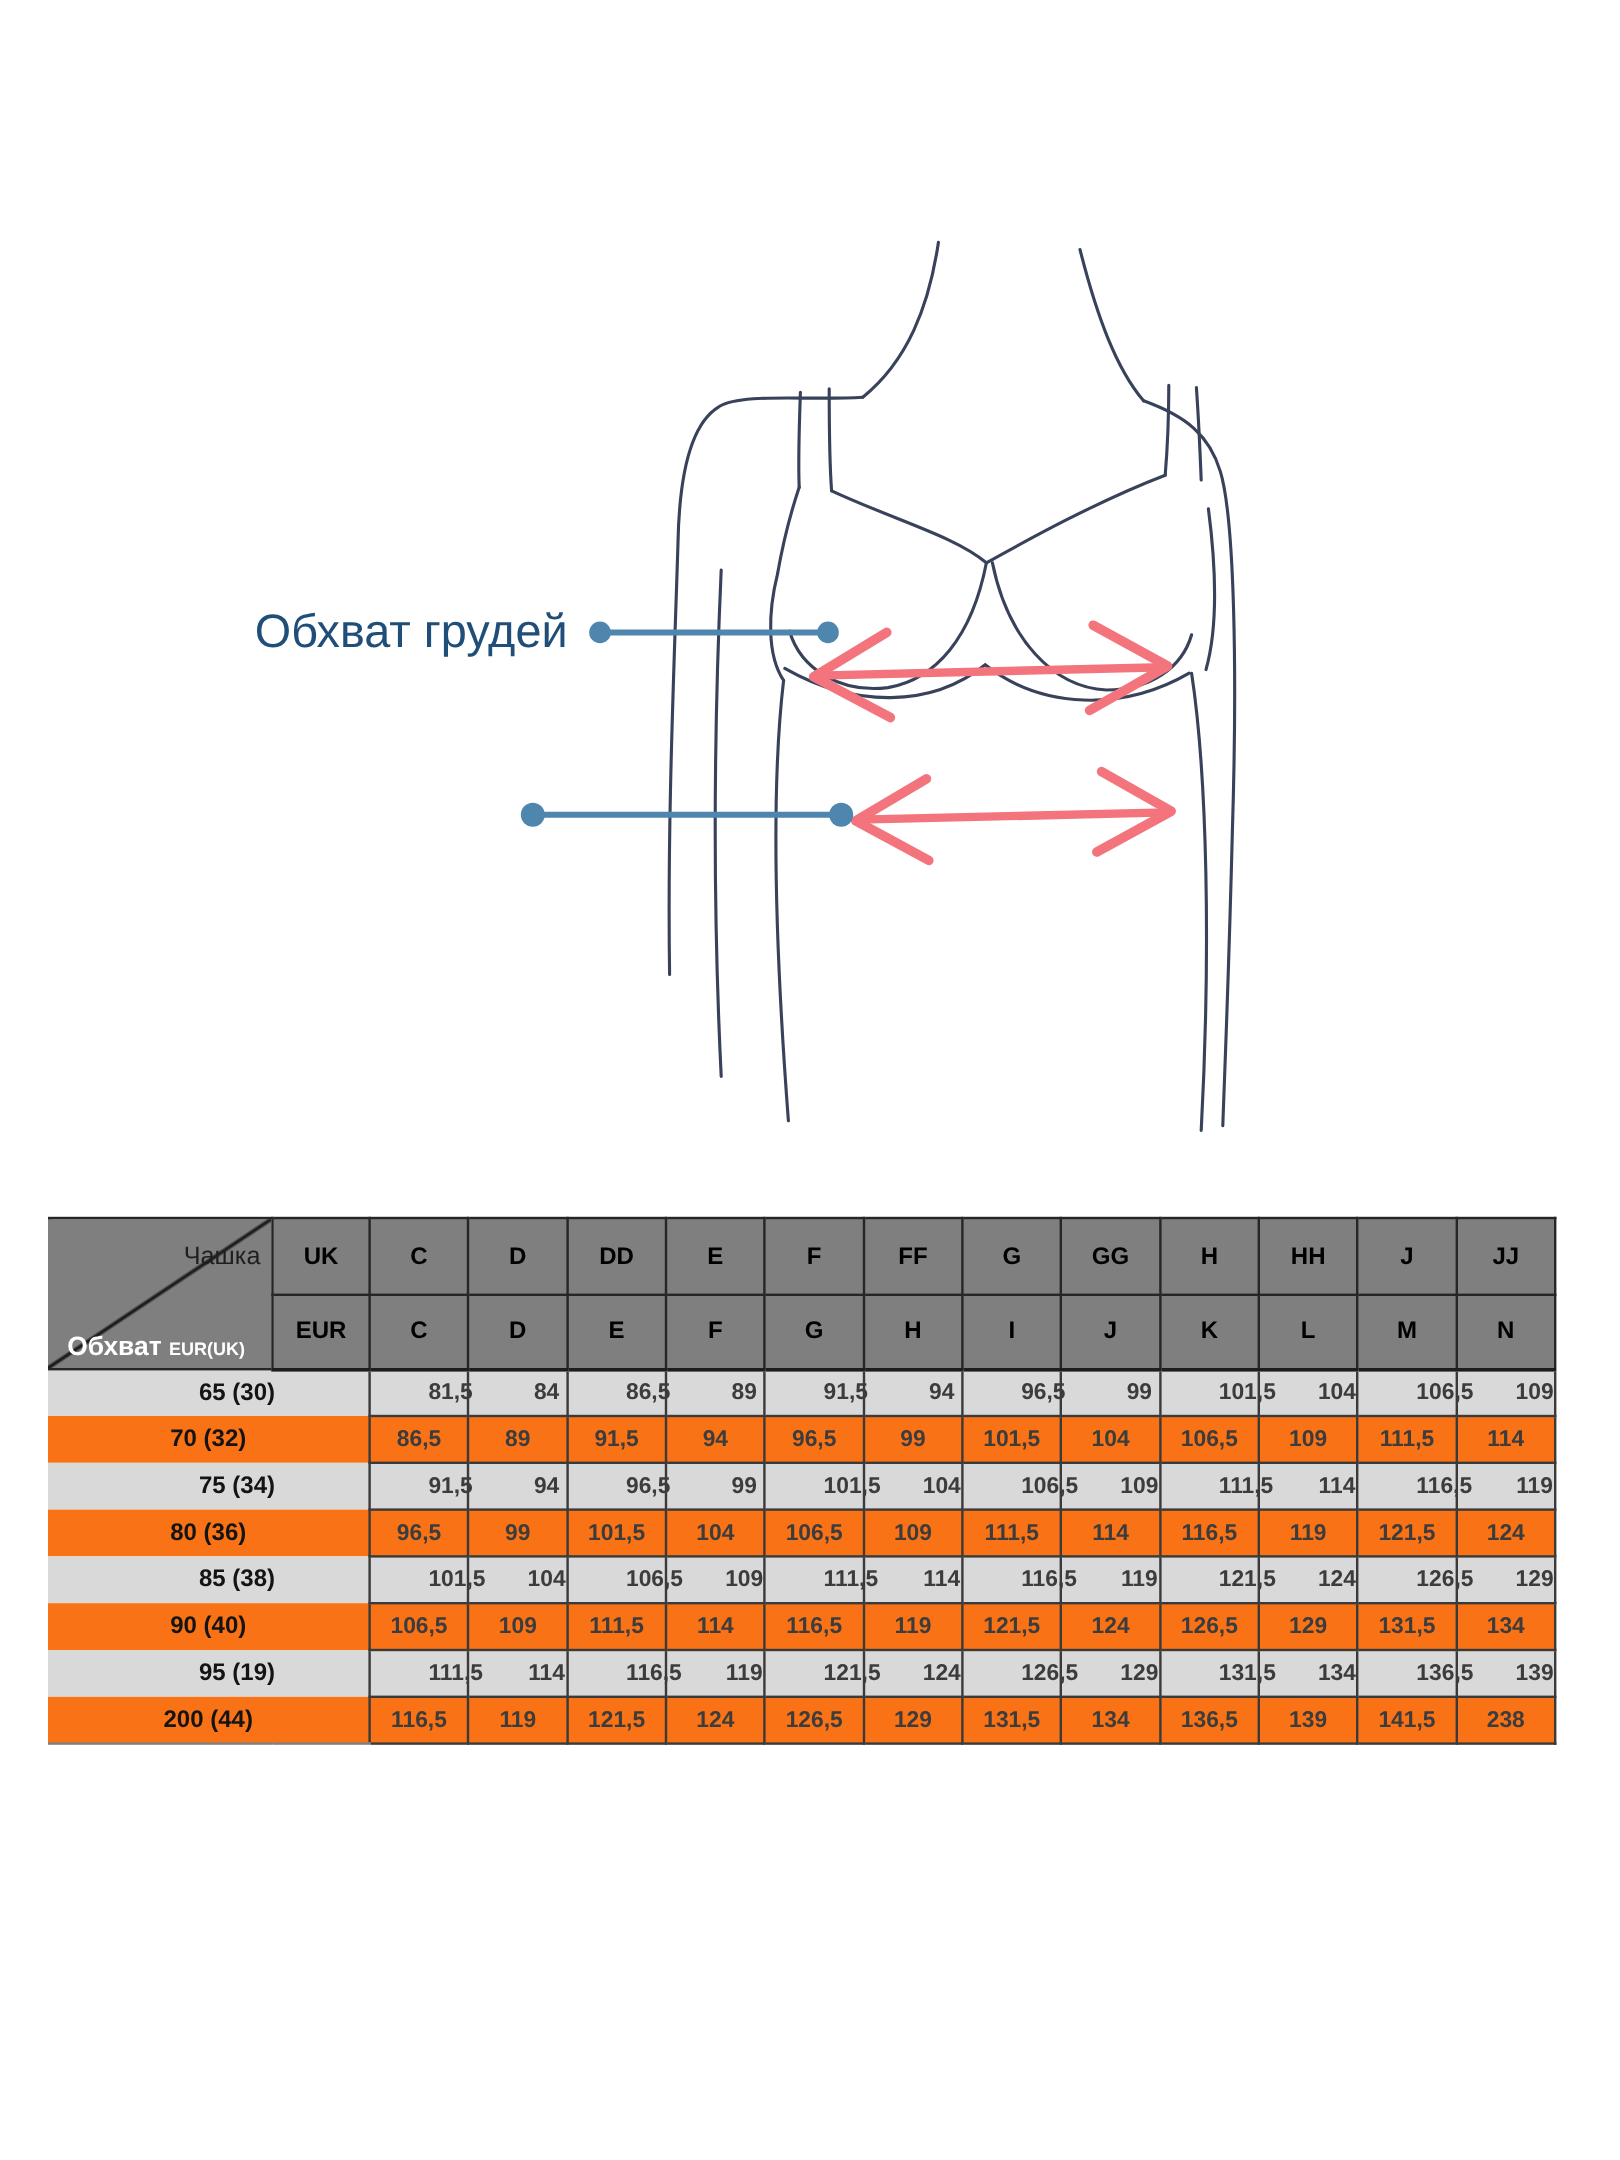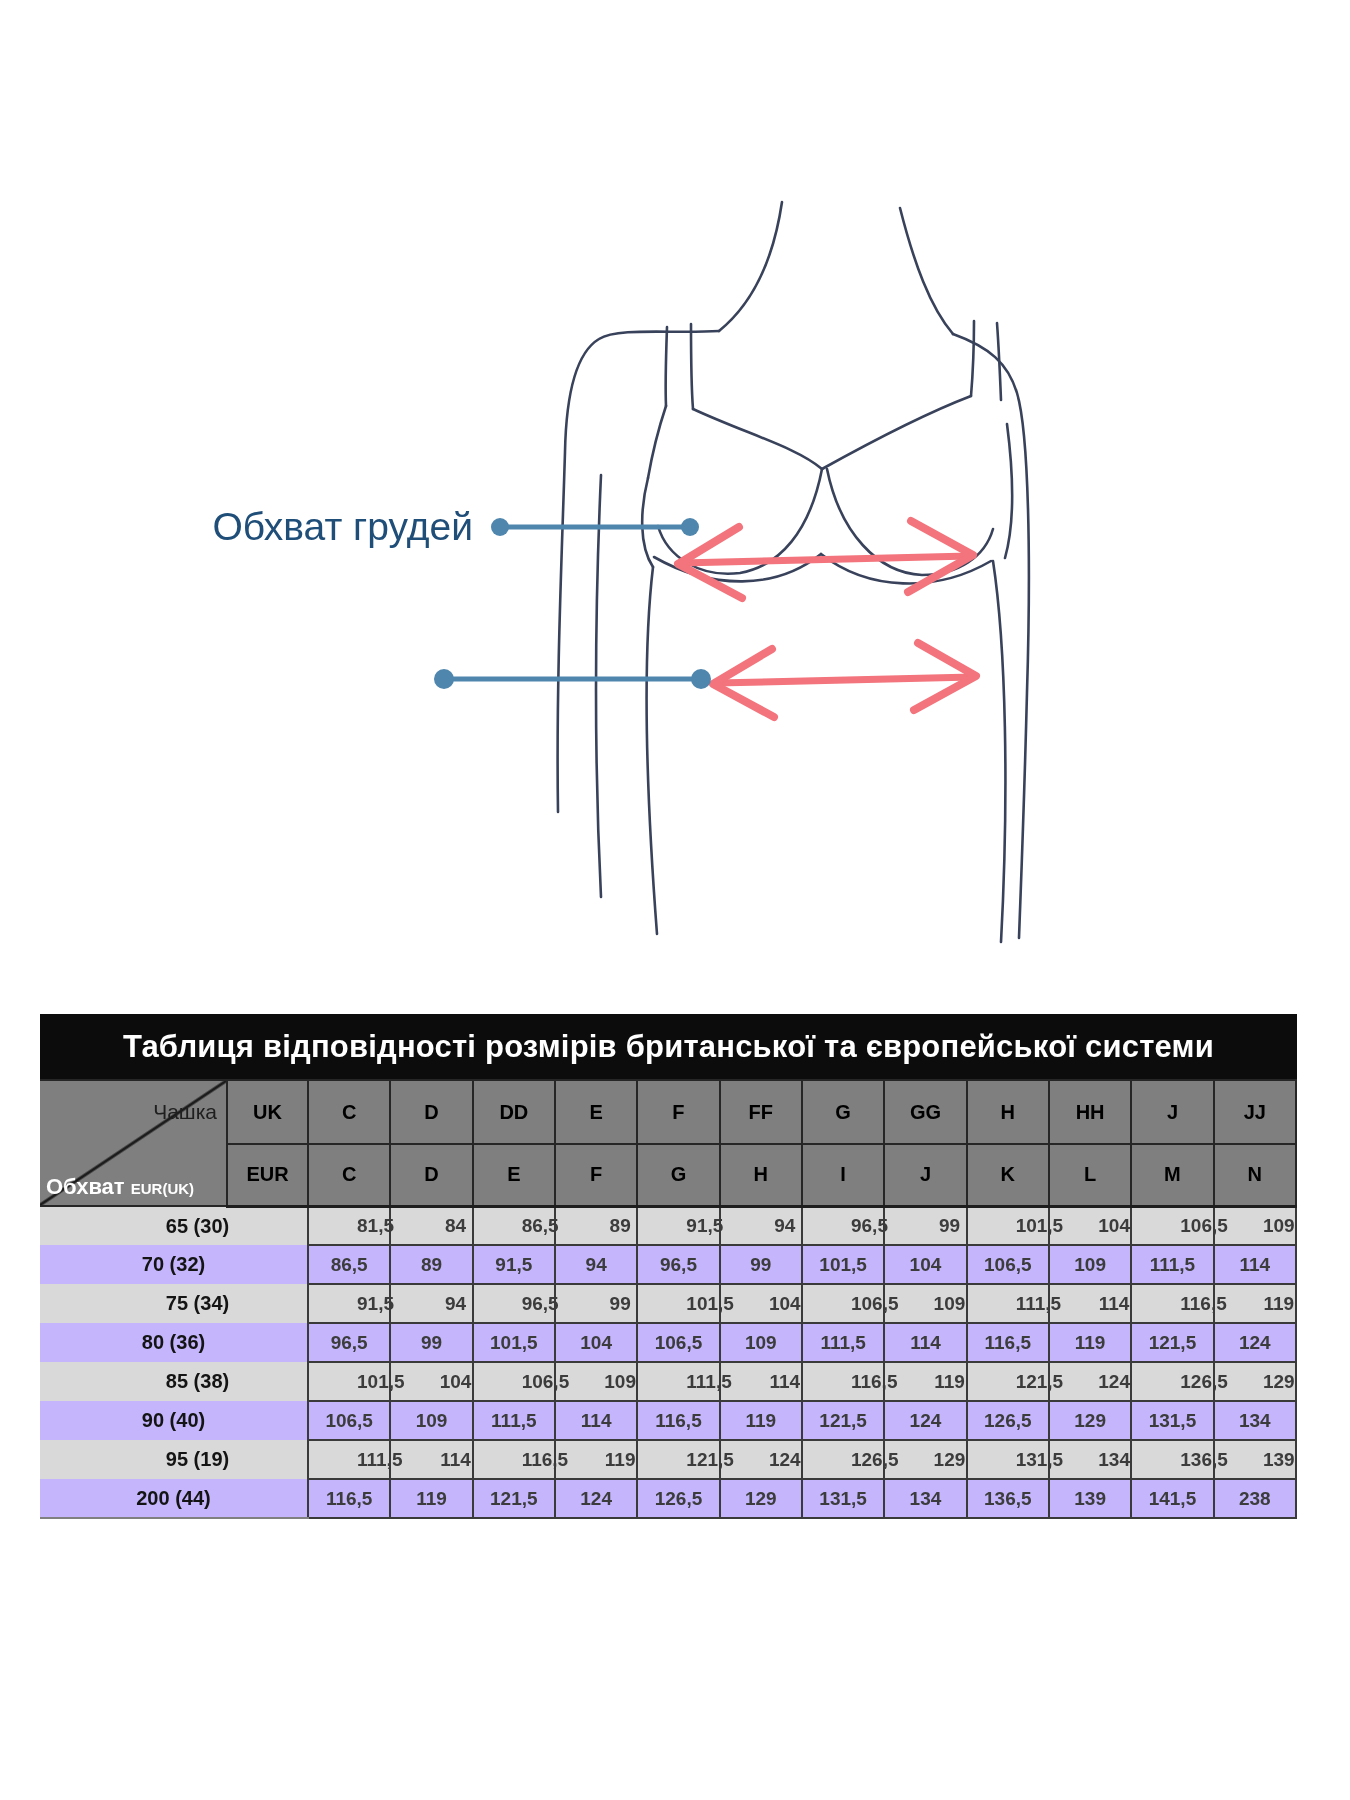--- a/index.html
+++ b/index.html
@@ -50,36 +50,36 @@
   td.corner{
     position:relative;background-color:var(--header-gray);
     border:2px solid var(--header-border);border-left:none;
     background-image:linear-gradient(to bottom right,
       rgba(0,0,0,0) calc(50% - 2.4px),
       var(--corner-diag) calc(50% - 0.6px),
       var(--corner-diag) calc(50% + 0.6px),
       rgba(0,0,0,0) calc(50% + 2.4px));
   }
   .corner-cup{position:absolute;top:19px;right:9px;color:#1f1f1f;font-weight:400;font-size:21px;}
-  .corner-girth{position:absolute;bottom:5px;left:6px;color:#ffffff;font-weight:700;font-size:22px;white-space:nowrap;}
+  .corner-girth{position:absolute;bottom:5px;left:16px;color:#ffffff;font-weight:700;font-size:22px;white-space:nowrap;}
   .corner-girth .sub{font-size:15px;font-weight:700;}
   td.sys,td.cup-head{
     background:var(--header-gray);color:#000000;font-weight:700;font-size:20px;
     border:2px solid var(--header-border);
   }
   tr.hdr2 td{border-bottom:3px solid #1e1e1e;}
   td.val{
     height:39px;font-size:19px;font-weight:700;color:#3c3c3c;
     border:2px solid var(--cell-border);
   }
   td.rowlabel{
     height:39px;font-size:20px;font-weight:600;color:#141414;border:none;
   }
   tr.data.odd td{background:var(--stripe-gray);padding-left:48px;}
-  tr.data.even td{background:#c4b5fd;}
+  tr.data.even td{background:#f97316;}
   tr.data:last-child td.rowlabel{border-bottom:2px solid #808080;}
 </style>
 </head>
 <body>
 
 <div class="stage">
 
   <svg class="figure-svg" viewBox="0 0 1350 1010" aria-hidden="true">
     <g>
       <path class="body-line" d="M 782 202 C 774 256 756 301 719 331"></path>
@@ -122,21 +122,20 @@
     <g>
       <line class="connector-line" x1="444" y1="679" x2="701" y2="679"></line>
       <circle class="connector-dot" cx="444" cy="679" r="10"></circle>
       <circle class="connector-dot" cx="701" cy="679" r="10"></circle>
     </g>
   </svg>
 
   <div class="fig-label bust">Обхват грудей</div>
 
   <div class="table-wrap">
-    <div class="tbl-title">Таблиця відповідності розмірів британської та європейської системи</div>
     <table class="size-table">
       <colgroup>
         <col class="c-corner">
           <col class="c-sys">
       </colgroup>
       <tbody id="size-table-body">
         <tr class="hdr1" id="hdr-row-uk">
           <td class="corner" rowspan="2">
             <span class="corner-cup">Чашка</span>
             <span class="corner-girth"><span>Обхват</span> <span class="sub">EUR(UK)</span></span>

